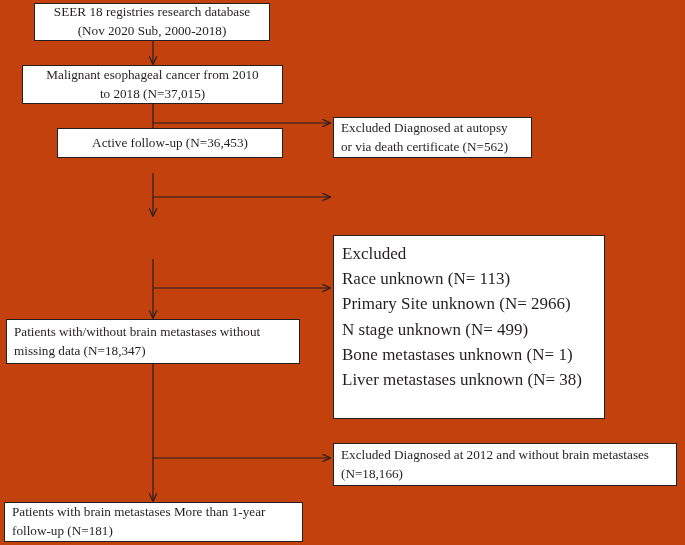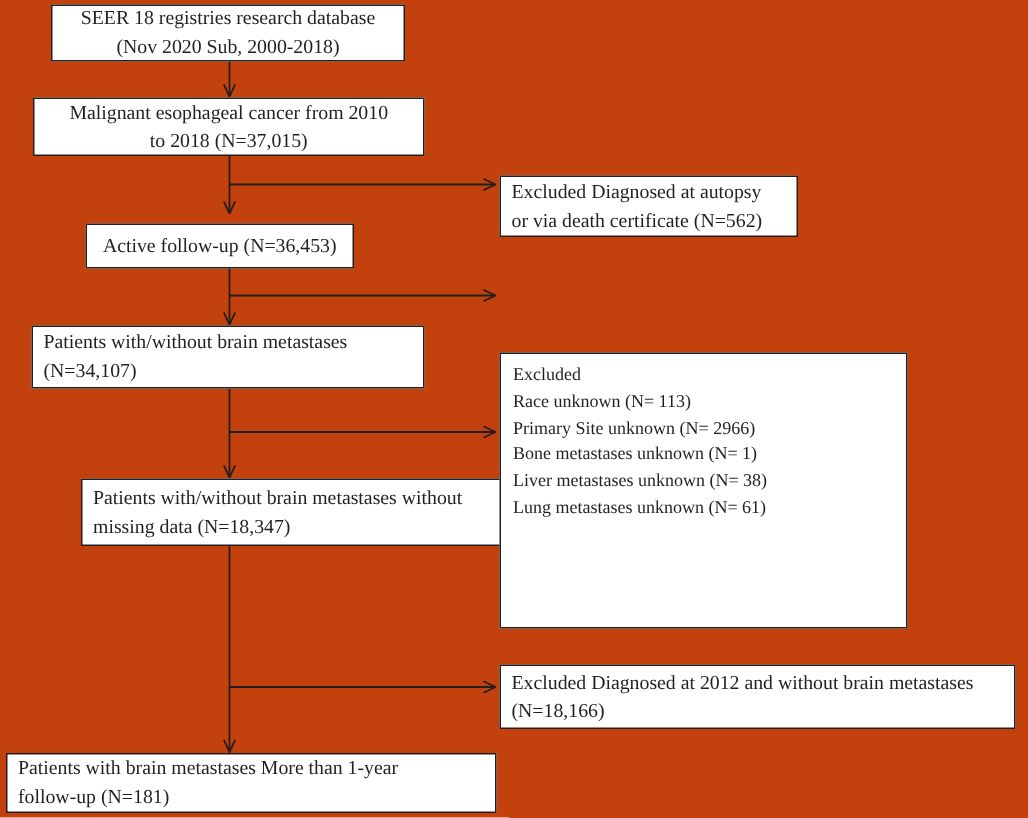--- a/index.html
+++ b/index.html
@@ -46,21 +46,21 @@
     display: flex;
     flex-direction: column;
     justify-content: center;
   }
   .list-node {
     position: absolute;
     box-sizing: border-box;
     border: 1px solid #231f20;
     background: #ffffff;
     color: #231f20;
-    font-size: 12px;
+    font-size: 17px;
     line-height: 1.485;
     padding: 5px 8px 4px 8px;
     z-index: 2;
   }
   .list-node .li {
     white-space: pre;
   }
 </style>
 </head>
 <body>
@@ -90,40 +90,38 @@
       <path d="M153,458 L330,458" marker-end="url(#arrowhead)"></path>
     </g>
   </svg>
 
   <div class="node center vcenter" style="left:34px; top:3px; width:236px; height:38px;">SEER 18 registries research database
 (Nov 2020 Sub, 2000-2018)</div>
 
   <div class="node left vcenter" style="left:22px; top:65px; width:261px; height:39px;text-align:center;">Malignant esophageal cancer from 2010
 to 2018 (N=37,015)</div>
 
-  <div class="node center vcenter" style="left:57px; top:149px; width:179px; height:30px;">Active follow-up (N=36,453)</div>
+  <div class="node center vcenter" style="left:57px; top:128px; width:226px; height:30px;">Active follow-up (N=36,453)</div>
 
-  <div class="node left vcenter" style="left:21px; top:217px; width:262px; height:42px;">Patients with/without brain metastases
-(N=34,107)</div>
 
-  <div class="node left vcenter" style="left:6px; top:319px; width:294px; height:45px;margin-left:48px;">Patients with/without brain metastases without
+  <div class="node left vcenter" style="left:6px; top:319px; width:294px; height:45px;">Patients with/without brain metastases without
 missing data (N=18,347)</div>
 
-  <div class="node left vcenter" style="left:4px; top:502px; width:327px; height:40px;">Patients with brain metastases More than 1-year
+  <div class="node left vcenter" style="left:4px; top:502px; width:299px; height:40px;">Patients with brain metastases More than 1-year
 follow-up (N=181)</div>
 
   <div class="node left vcenter" style="left:333px; top:101px; width:199px; height:41px;margin-top:16px;">Excluded Diagnosed at autopsy
 or via death certificate (N=562)</div>
 
 
   <div class="list-node" style="left:333px; top:235px; width:272px; height:184px;">
     <div class="li">Excluded</div>
     <div class="li">Race unknown (N= 113)</div>
     <div class="li">Primary Site unknown (N= 2966)</div>
+    <div class="li">N stage unknown (N= 499)</div>
     <div class="li">Bone metastases unknown (N= 1)</div>
     <div class="li">Liver metastases unknown (N= 38)</div>
-    <div class="li">Lung metastases unknown (N= 61)</div>
   </div>
 
   <div class="node left vcenter" style="left:333px; top:443px; width:344px; height:43px;">Excluded Diagnosed at 2012 and without brain metastases
 (N=18,166)</div>
 
 </div>
 
 </body></html>

